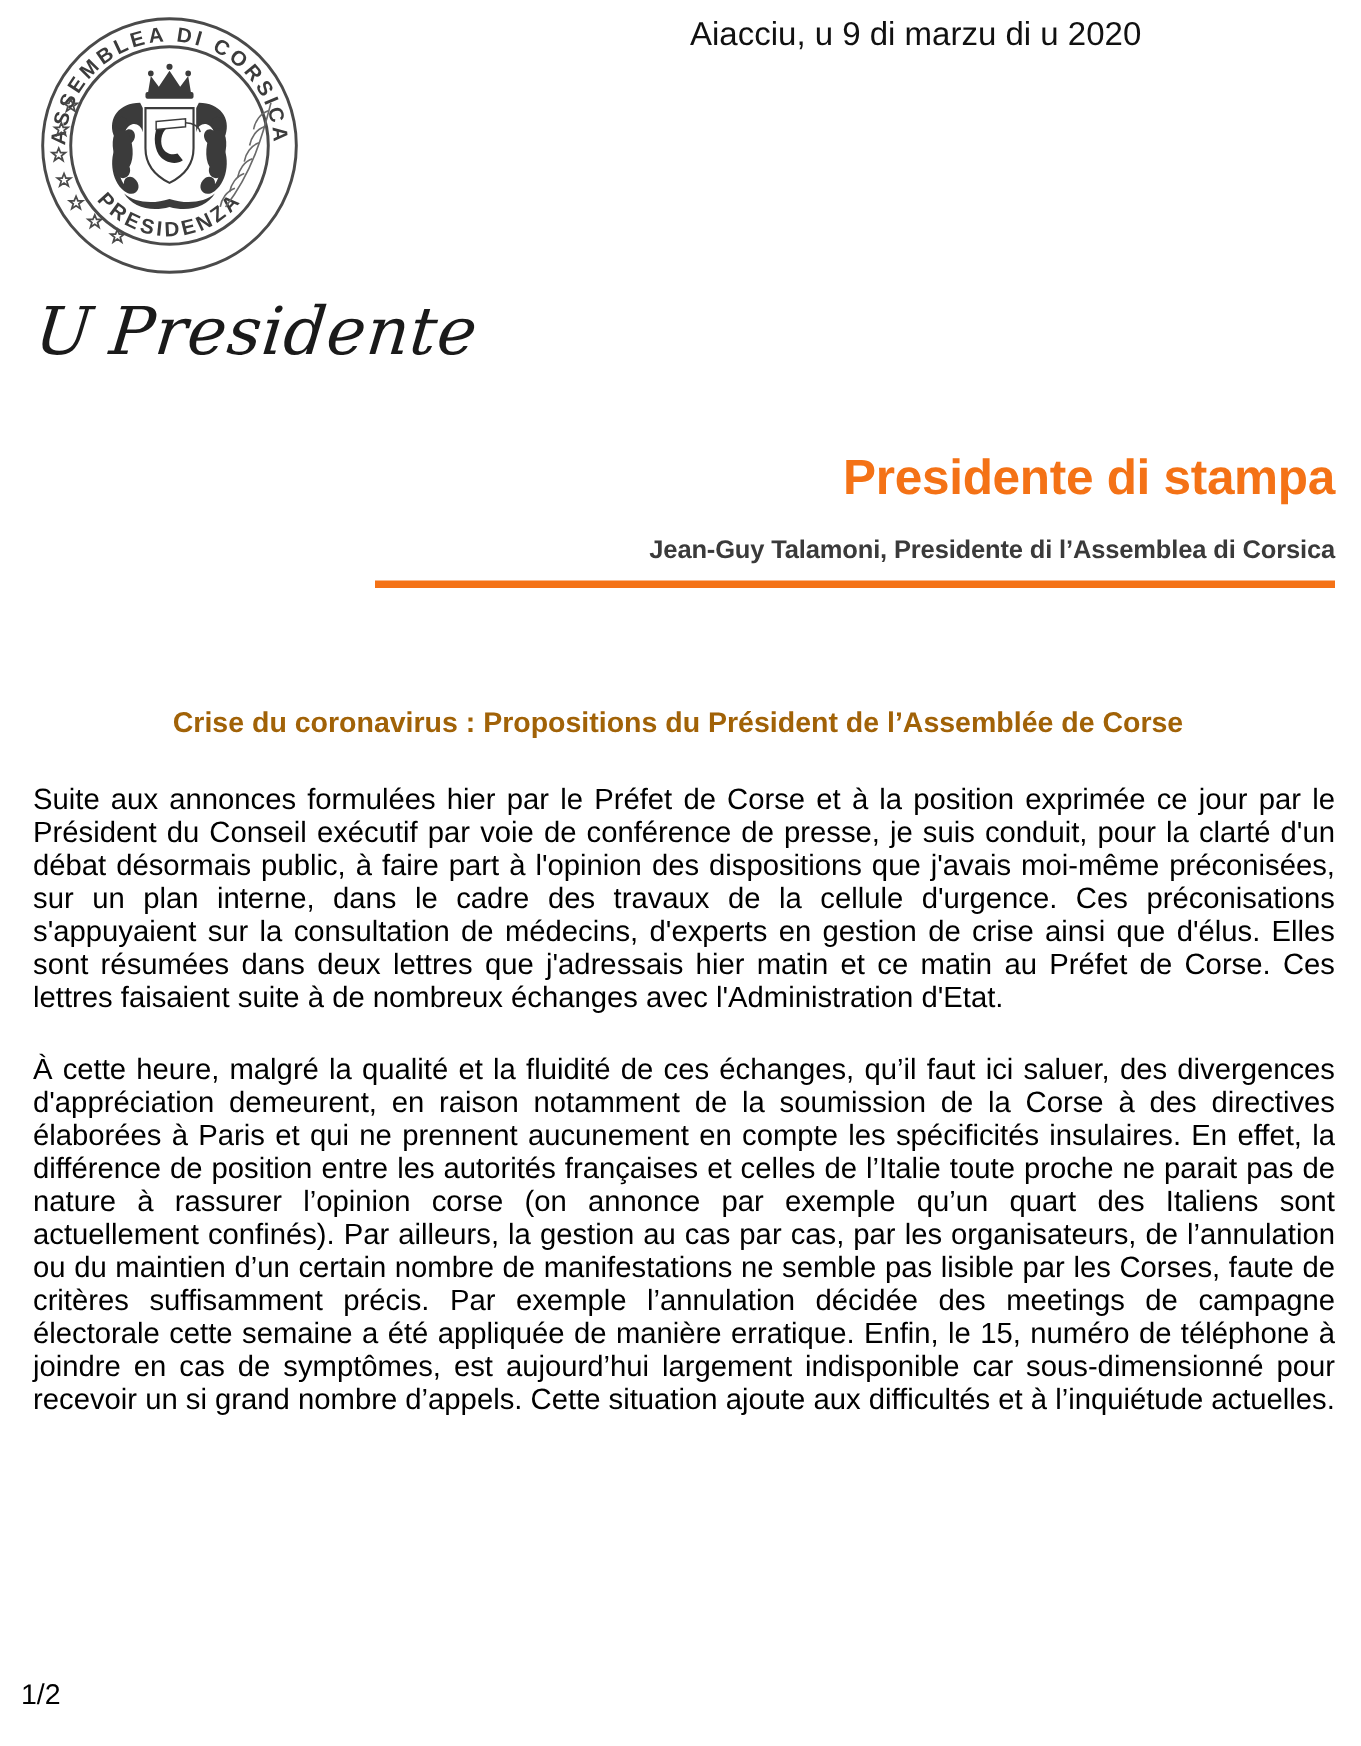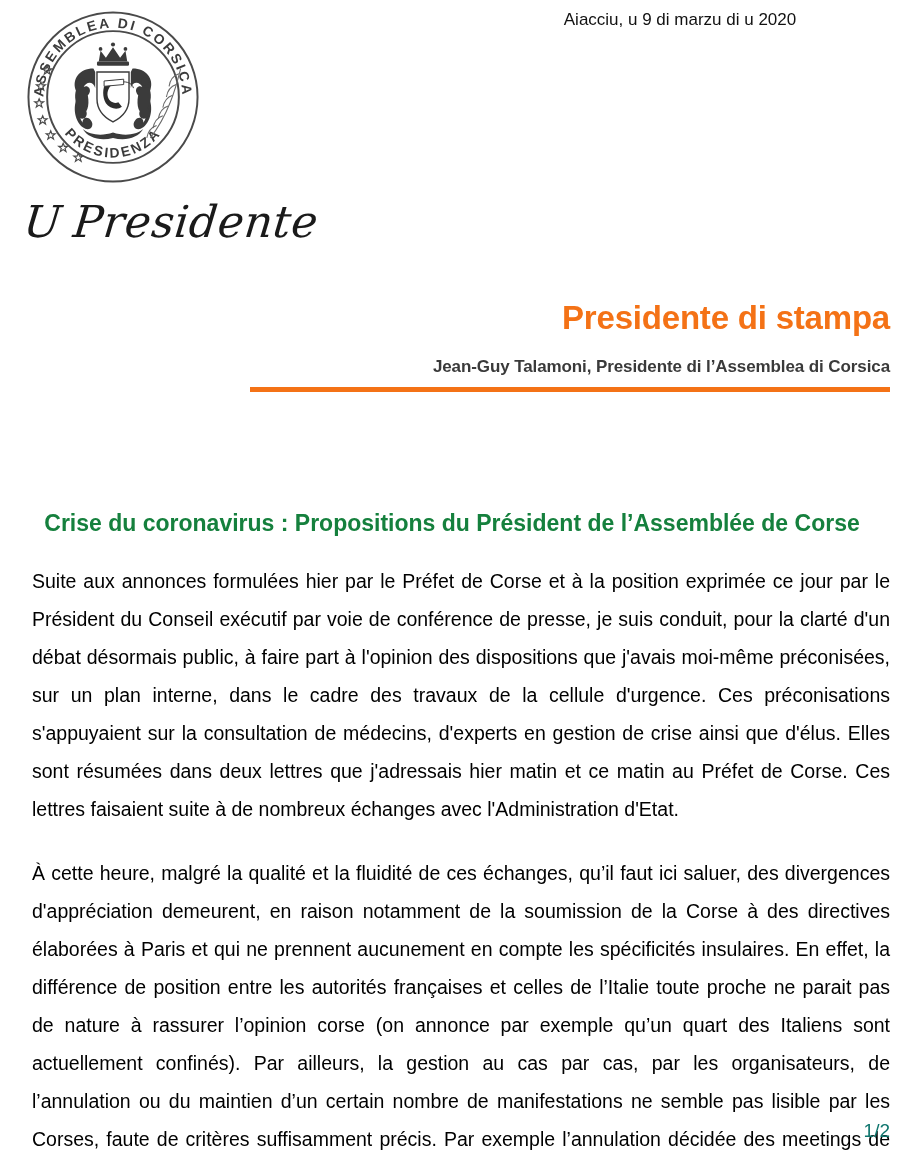--- a/index.html
+++ b/index.html
@@ -55,23 +55,23 @@
   .president-script .cap {
     font-size: 44px;
     line-height: 52px;
   }
 
   .date-line {
     position: absolute;
     left: 460px;
     top: 10px;
     width: 440px;
-    text-align: center;
-    font-family: "Liberation Sans", sans-serif;
-    font-size: 17px;
+    text-align: left;
+    font-family: "Liberation Sans", sans-serif;
+    font-size: 22px;
     color: #111111;
     white-space: nowrap;
   }
 
   
   .title-block {
     position: absolute;
     left: 250px;
     top: 298px;
     width: 640px;
@@ -107,48 +107,46 @@
   .body-area {
     position: absolute;
     left: 14px;
     top: 470px;
     width: 876px;
   }
   .doc-subject {
     text-align: center;
     font-family: "Liberation Sans", sans-serif;
     font-weight: bold;
-    font-size: 23px;
+    font-size: 19px;
     line-height: 26px;
-    color: #15803d;
+    color: #a16207;
     margin-bottom: 26px;
-    margin-top: 40px;
   }
   .para {
     text-align: justify;
     text-align-last: left;
     font-family: "Liberation Sans", sans-serif;
     font-size: 19.5px;
-    line-height: 38px;
+    line-height: 22px;
     color: #000000;
-    margin: 0 0 26px 18px;
+    margin: 0 0 26px 8px;
     hyphens: none;
   }
   .para:last-child { margin-bottom: 0; }
 
   
   .footer {
     position: absolute;
     left: 14px;
     top: 1120px;
     width: 876px;
-    text-align: right;
     font-family: "Liberation Sans", sans-serif;
     font-size: 19px;
-    color: #0f766e;
+    color: #000000;
   }
 </style>
 </head>
 <body>
 
 <div class="page">
 
   <div class="letterhead">
 
     <div class="seal">

